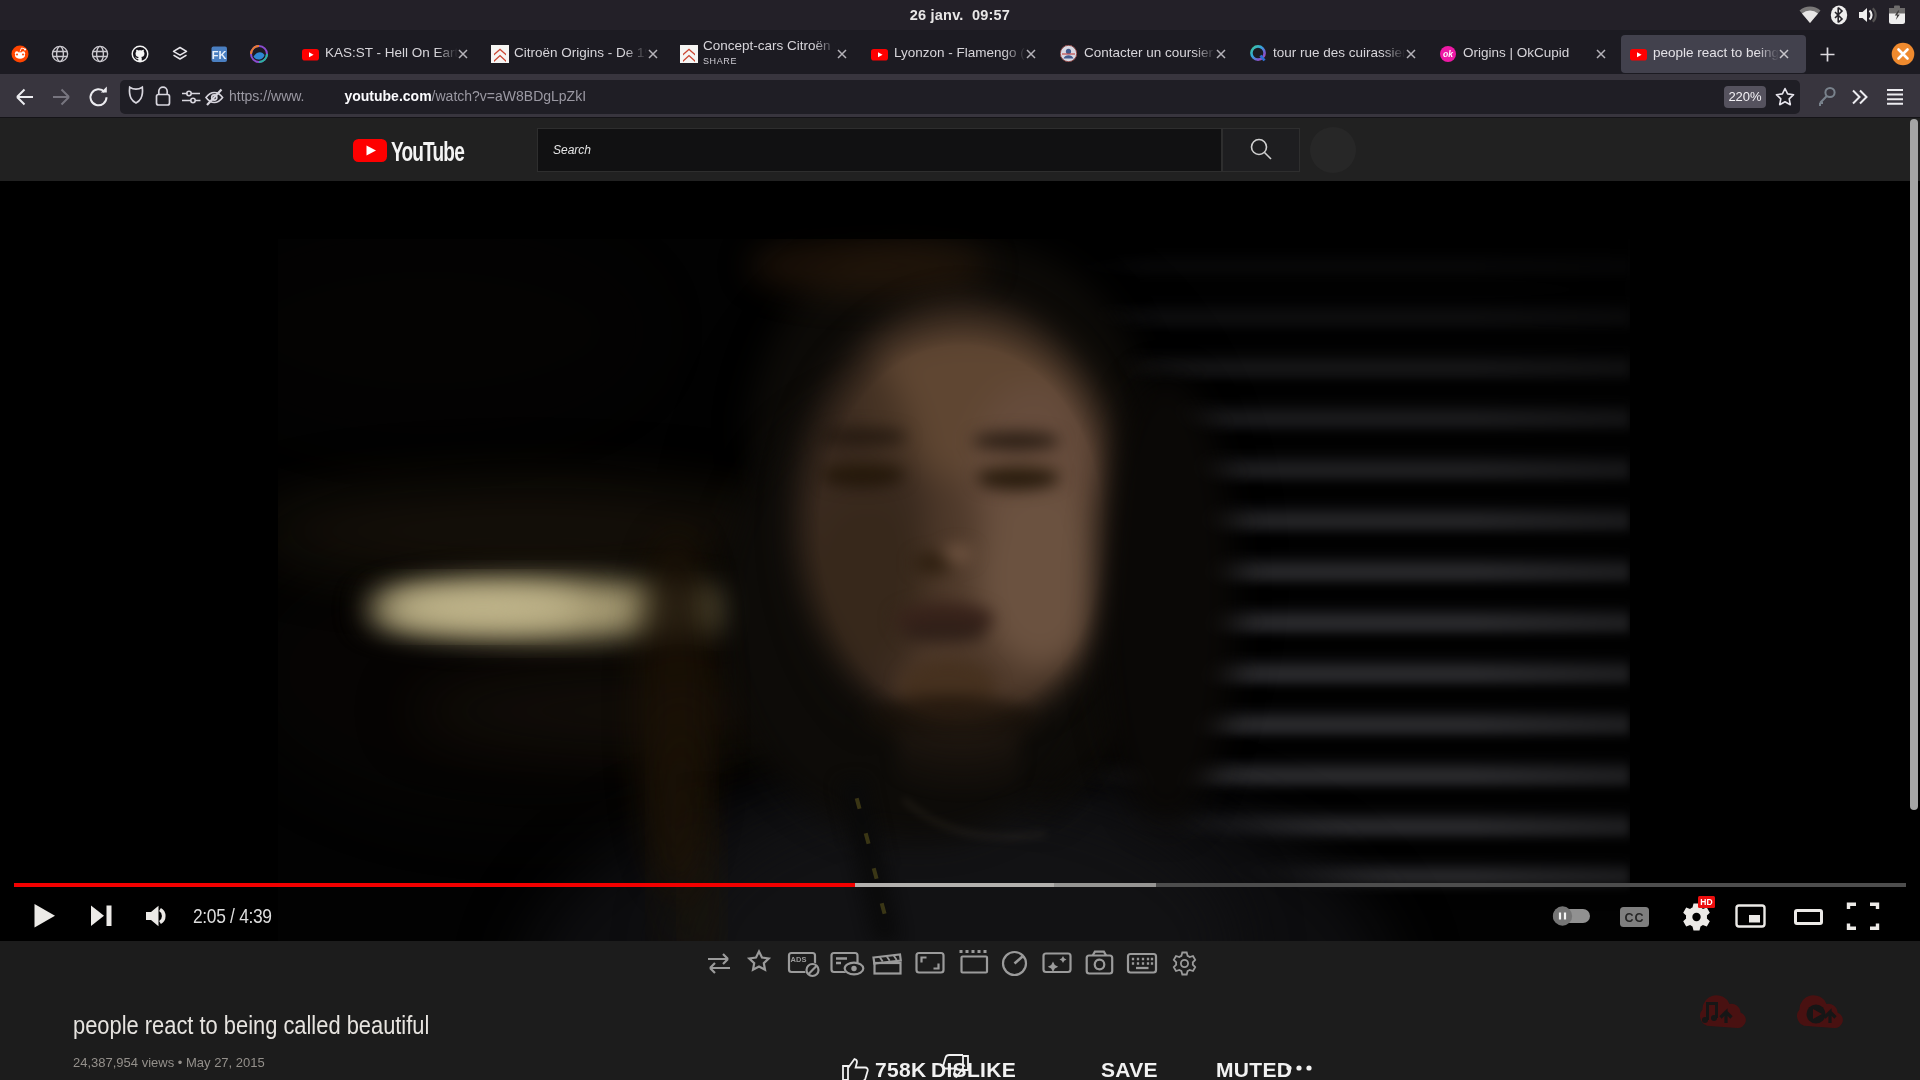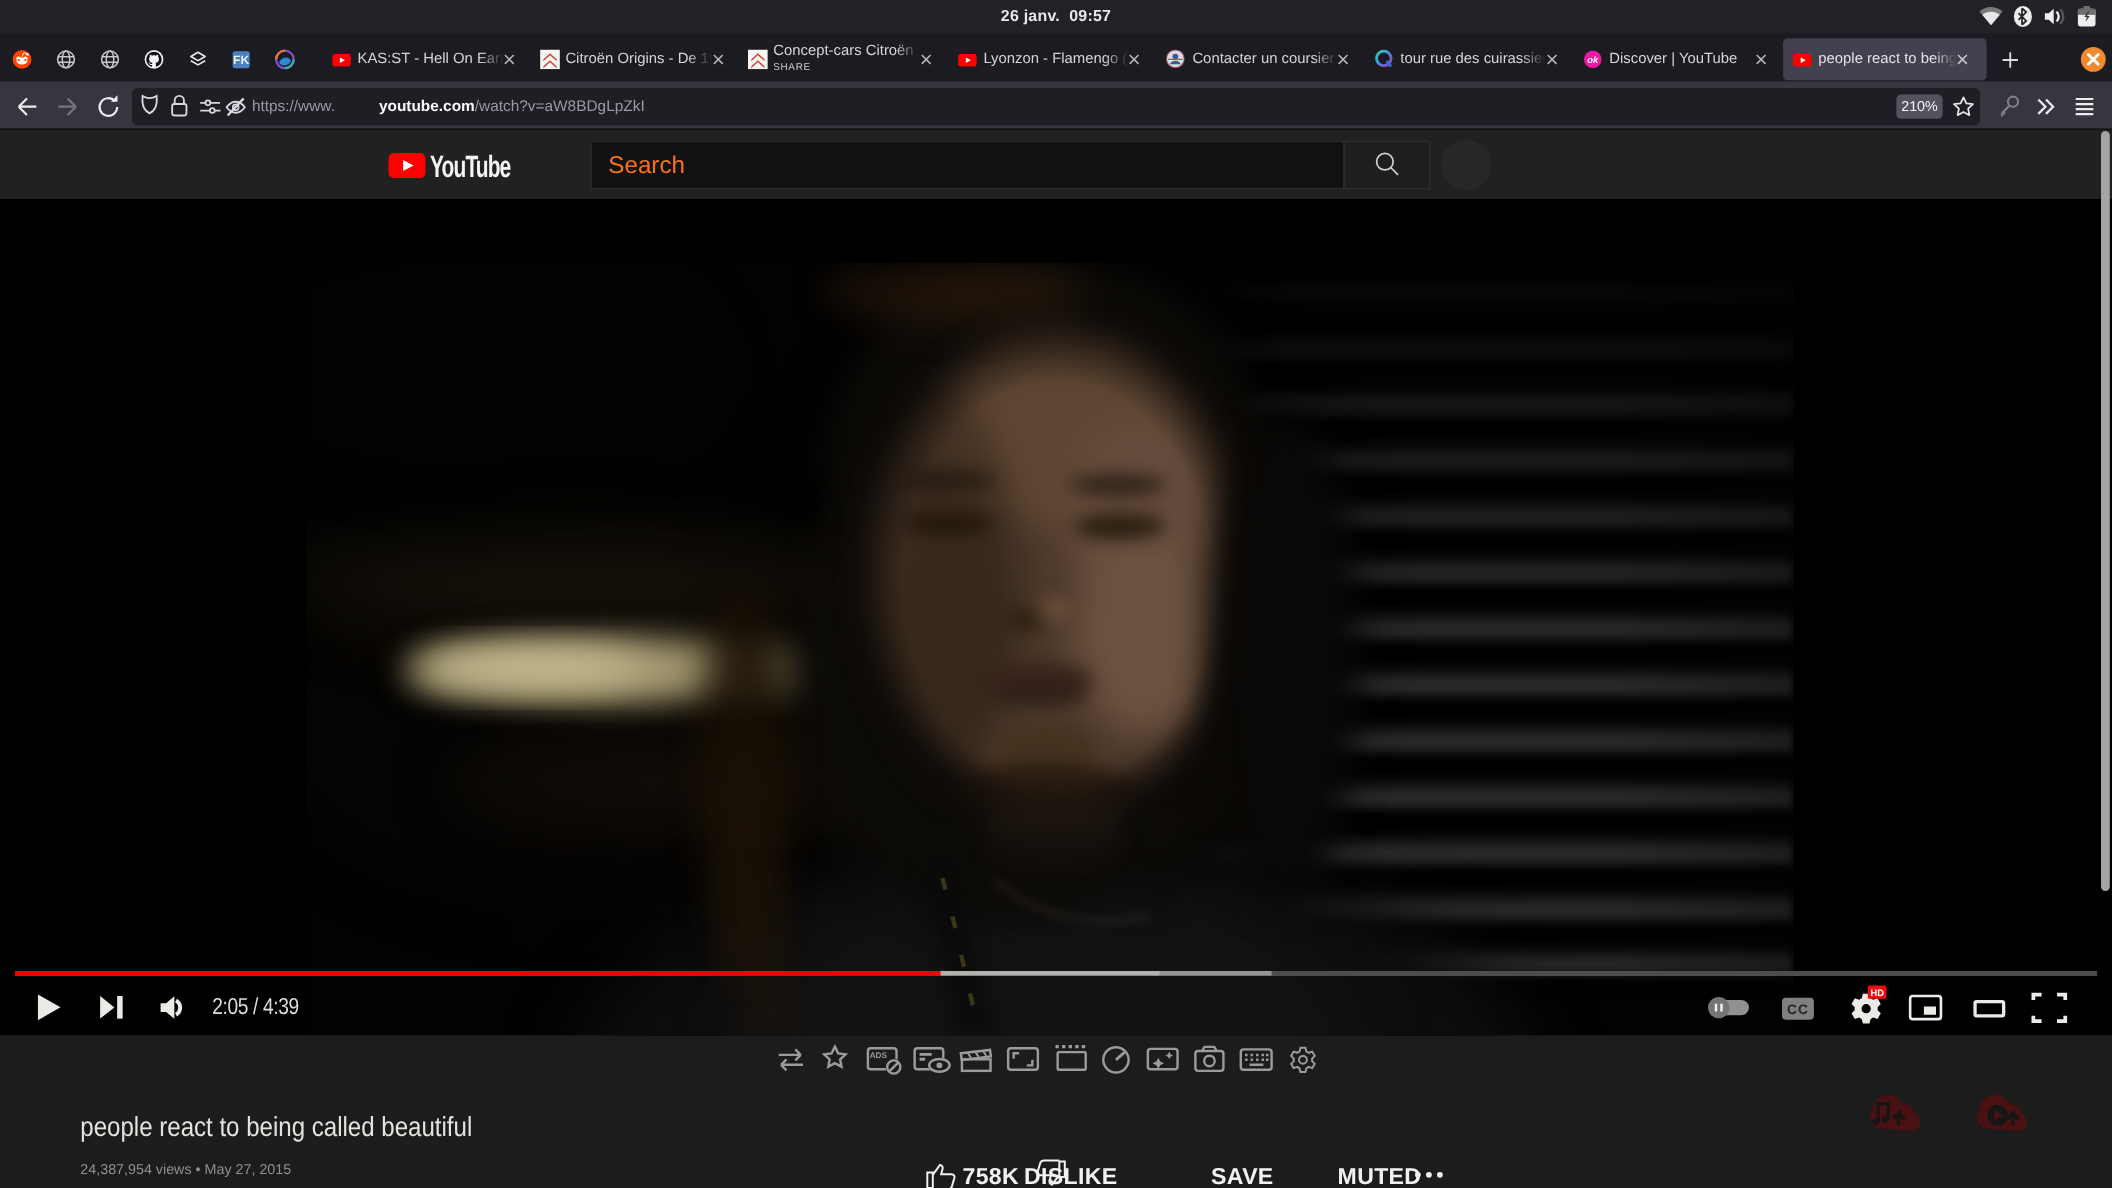--- a/index.html
+++ b/index.html
@@ -18,21 +18,21 @@
   #urlfield{left:120px;top:80px;width:1680px;height:34px;background:#1f1e25;border-radius:5px;}
   #urltext{left:229px;top:76px;height:40px;line-height:40px;font-size:14px;color:#9b99a3;white-space:nowrap;}
   #urltext b{color:#fbfbfe;font-weight:700;margin-left:40px;}
   #zoombadge{left:1724px;top:86px;width:42px;height:22px;background:#55525e;border-radius:4px;color:#f4f2f6;font-size:13px;text-align:center;line-height:22px;}
   #navsep{left:0;top:117px;width:1920px;height:1px;background:#141317;}
   
   #masthead{left:0;top:118px;width:1920px;height:63px;background:#212121;}
   #ytlogo{left:353px;top:139px;width:34px;height:23px;}
   #ytword{left:391px;top:136px;font-weight:700;font-size:28px;color:#f4f4f4;letter-spacing:-1.2px;transform:scaleX(.68);transform-origin:left top;}
   #searchbox{left:537px;top:128px;width:685px;height:44px;background:#111112;border:1px solid #2e2e2e;}
-  #searchph{left:553px;top:128px;line-height:44px;font-size:22px;color:#f97316;}
+  #searchph{left:553px;top:128px;line-height:44px;font-size:12px;color:#e5e5e5;font-style:italic;}
   #searchbtn{left:1222px;top:128px;width:78px;height:44px;background:#1e1e20;border:1px solid #2e2e2e;}
   #avatar{left:1310px;top:127px;width:46px;height:46px;border-radius:50%;background:#272727;}
   
   #player{left:0;top:181px;width:1920px;height:760px;background:#000;overflow:hidden;}
   #video{position:absolute;left:278px;top:0;width:1352px;height:760px;}
   
   .seg{position:absolute;top:883px;height:4px;}
   
   #timetxt{left:193px;top:904px;font-size:21px;color:#dddddd;letter-spacing:-.4px;transform:scaleX(.83);transform-origin:left top;}
   
@@ -160,21 +160,21 @@
         <path d="M7 6.2 l4.6 2.55 L7 11.3 z" fill="#fff"></path>
       </svg>
 
     <div class="tabtitle fade" style="left:325px;width:133px;">KAS:ST - Hell On Earth (Official</div>
     <div class="tabtitle fade" style="left:514px;width:133px;">Citroën Origins - De 1919 à</div>
     <div class="tabtitle fade" style="left:703px;top:38px;width:133px;">Concept-cars Citroën : déc</div>
     <div class="tabtitle" style="left:703px;top:56px;width:133px;font-size:9px;letter-spacing:.6px;color:#cfcdd4;">SHARE</div>
     <div class="tabtitle fade" style="left:894px;width:132px;">Lyonzon - Flamengo ((Cli</div>
     <div class="tabtitle fade" style="left:1084px;width:132px;">Contacter un coursier ra</div>
     <div class="tabtitle fade" style="left:1273px;width:132px;">tour rue des cuirassiers -</div>
-    <div class="tabtitle" style="left:1463px;width:120px;">Discover | YouTube</div>
+    <div class="tabtitle" style="left:1463px;width:120px;">Origins | OkCupid</div>
     <div class="tabtitle fade" style="left:1653px;width:126px;color:#e4e2e7;">people react to being ca</div>
 
     <svg class="abs" style="left:456px;top:47px;" width="14" height="14">
         <path d="M3 3 L11 11 M11 3 L3 11" stroke="#b5b3b9" stroke-width="1.5"></path>
       </svg>
     <svg class="abs" style="left:646px;top:47px;" width="14" height="14">
         <path d="M3 3 L11 11 M11 3 L3 11" stroke="#b5b3b9" stroke-width="1.5"></path>
       </svg>
     <svg class="abs" style="left:835px;top:47px;" width="14" height="14">
         <path d="M3 3 L11 11 M11 3 L3 11" stroke="#b5b3b9" stroke-width="1.5"></path>
@@ -201,21 +201,21 @@
 
     <svg class="abs" style="left:1891px;top:42px;" width="24" height="24">
         <circle cx="12" cy="12" r="11.3" fill="#ef8a2e"></circle>
         <path d="M7.5 7.5 L16.5 16.5 M16.5 7.5 L7.5 16.5" stroke="#fff" stroke-width="2.6" stroke-linecap="round"></path>
       </svg>
   </div>
 
   <div class="abs" id="navbar"></div>
   <div class="abs" id="urlfield"></div>
   <div class="abs" id="urltext">https://www.<b>youtube.com</b>/watch?v=aW8BDgLpZkI</div>
-  <div class="abs" id="zoombadge">210%</div>
+  <div class="abs" id="zoombadge">220%</div>
   <div class="abs" id="navicons" style="left:0;top:76px;width:1920px;height:40px;">
     <svg width="1920" height="40" viewBox="0 0 1920 40">
 
       <path d="M33 21 H17 M17 21 l7.5 -7.5 M17 21 l7.5 7.5" stroke="#ececf0" stroke-width="2" fill="none"></path>
       <path d="M53 21 H69 M69 21 l-7.5 -7.5 M69 21 l-7.5 7.5" stroke="#77757f" stroke-width="2" fill="none"></path>
       <path d="M104.5 16 a8 8 0 1 0 2 5.3" stroke="#ececf0" stroke-width="2" fill="none"></path>
       <path d="M106.8 10.5 v6 h-6 z" fill="#ececf0"></path>
 
       <path d="M136 13.2 c2.6 0 4.6 -.9 6.3 -2 c0 0 .8 7.2 -1.4 11.2 c-1.6 3 -4.9 4.6 -4.9 4.6 c0 0 -3.3 -1.6 -4.9 -4.6 c-2.2 -4 -1.4 -11.2 -1.4 -11.2 c1.7 1.1 3.7 2 6.3 2 z" stroke="#d8d6de" stroke-width="1.7" fill="none"></path>
 

